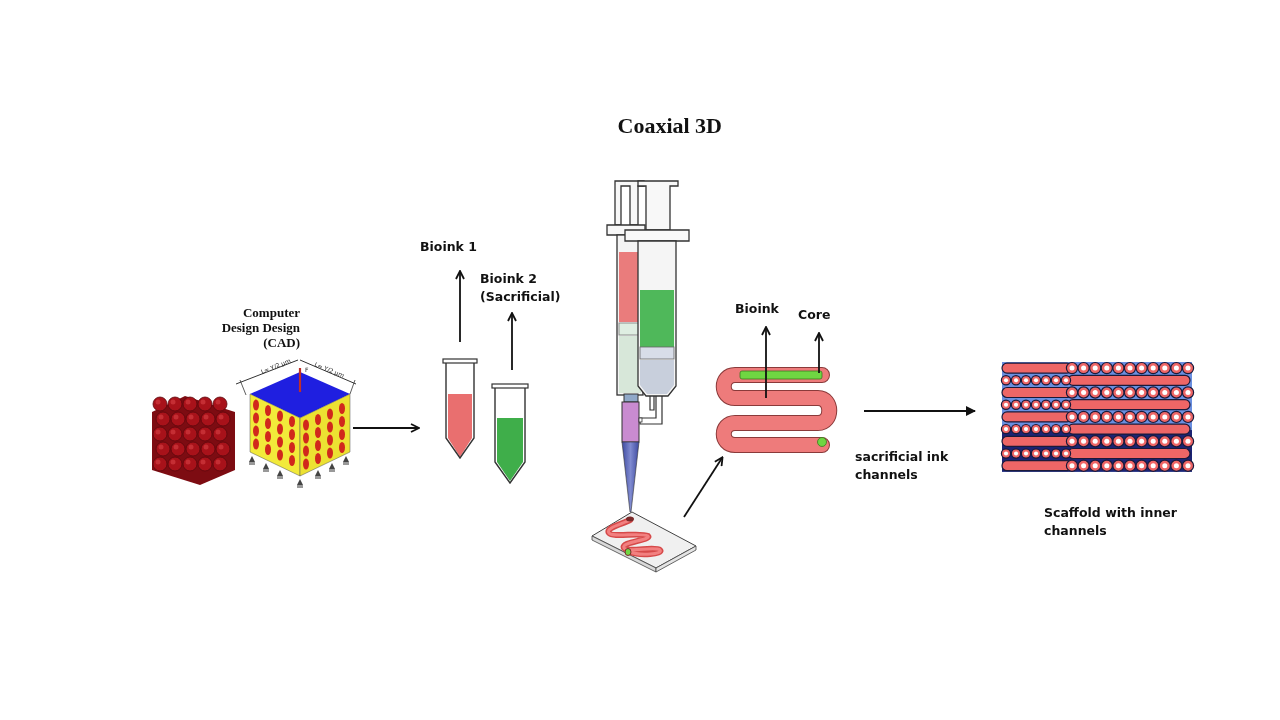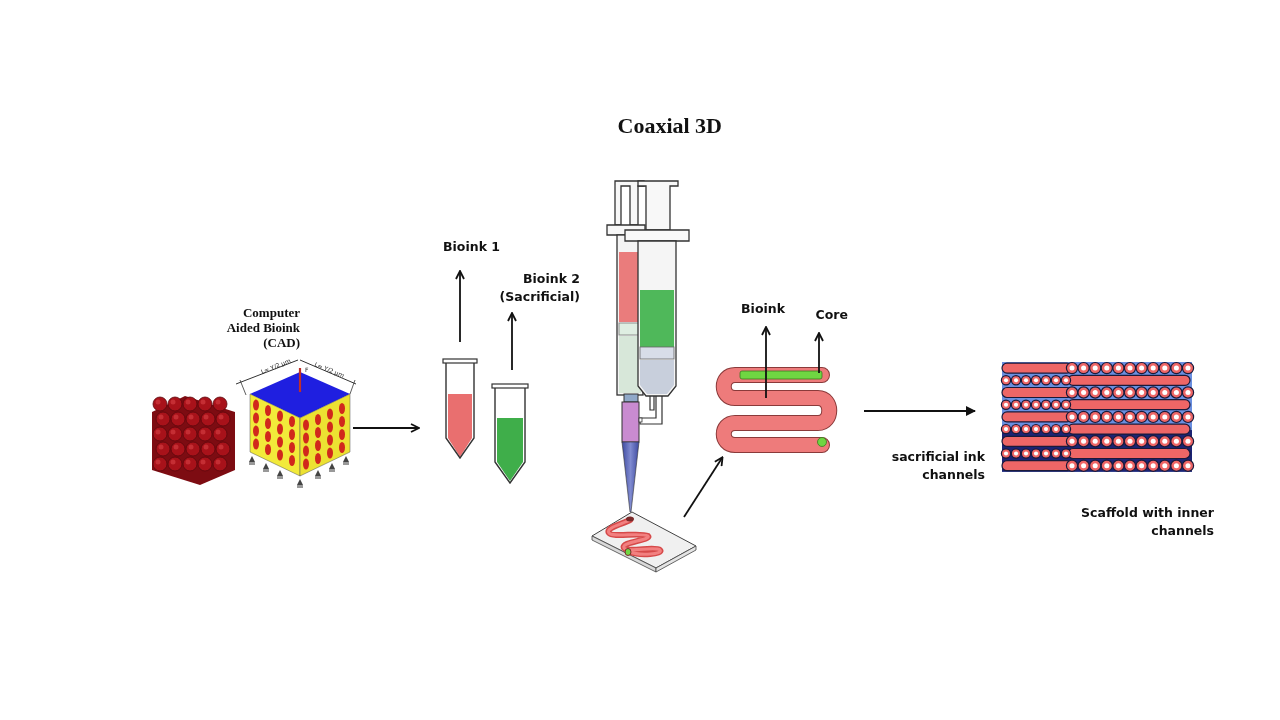--- a/index.html
+++ b/index.html
@@ -1,29 +1,29 @@
 <!DOCTYPE html>
 <html><head>
 <meta charset="utf-8">
 <style>
   html, body { margin: 0; padding: 0; background: #ffffff; }
   body { width: 1280px; height: 720px; position: relative; overflow: hidden; font-family: "Liberation Sans", sans-serif; }
   .stage { position: absolute; left: 0; top: 0; width: 1280px; height: 720px; }
   .serif-title { position: absolute; font-family: "Liberation Serif", "DejaVu Serif", serif; font-weight: bold; color: #111; text-align: right; line-height: 1.15; }
-  .label { position: absolute; font-family: "DejaVu Sans", "Liberation Sans", sans-serif; font-weight: bold; color: #111; text-align: right; line-height: 1.45; font-size: 12.5px; }
+  .label { position: absolute; font-family: "DejaVu Sans", "Liberation Sans", sans-serif; font-weight: bold; color: #111; text-align: left; line-height: 1.45; font-size: 12.5px; }
   svg.art { position: absolute; left: 0; top: 0; }
 </style>
 </head>
 <body>
 
 <div class="stage">
 
   <div class="serif-title" style="left:150px; top:306px; width:150px; font-size:13px;">
     <div>Computer</div>
-    <div>Aided Bioink</div>
+    <div>Design Design</div>
     <div>(CAD)</div>
   </div>
 
   <div class="serif-title" style="left:572px; top:113px; width:150px; font-size:22px;">
     <div>Coaxial 3D</div>
   </div>
 
   <div class="label" style="left:420px; top:238px; width:80px;">Bioink 1</div>
   <div class="label" style="left:480px; top:270px; width:100px;">
     <div>Bioink 2</div>

